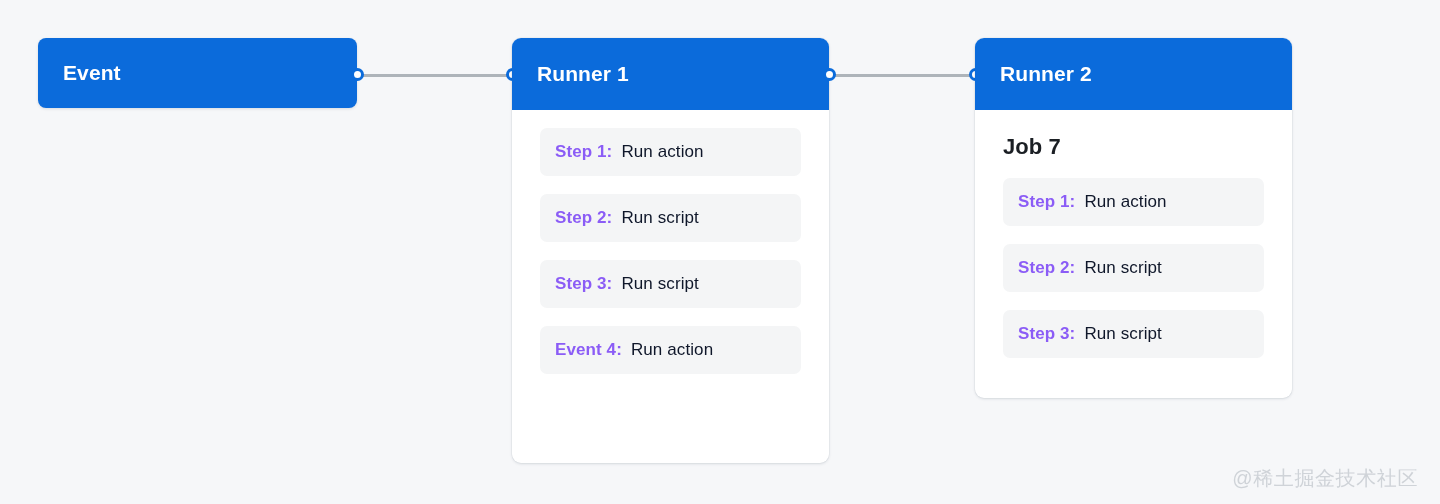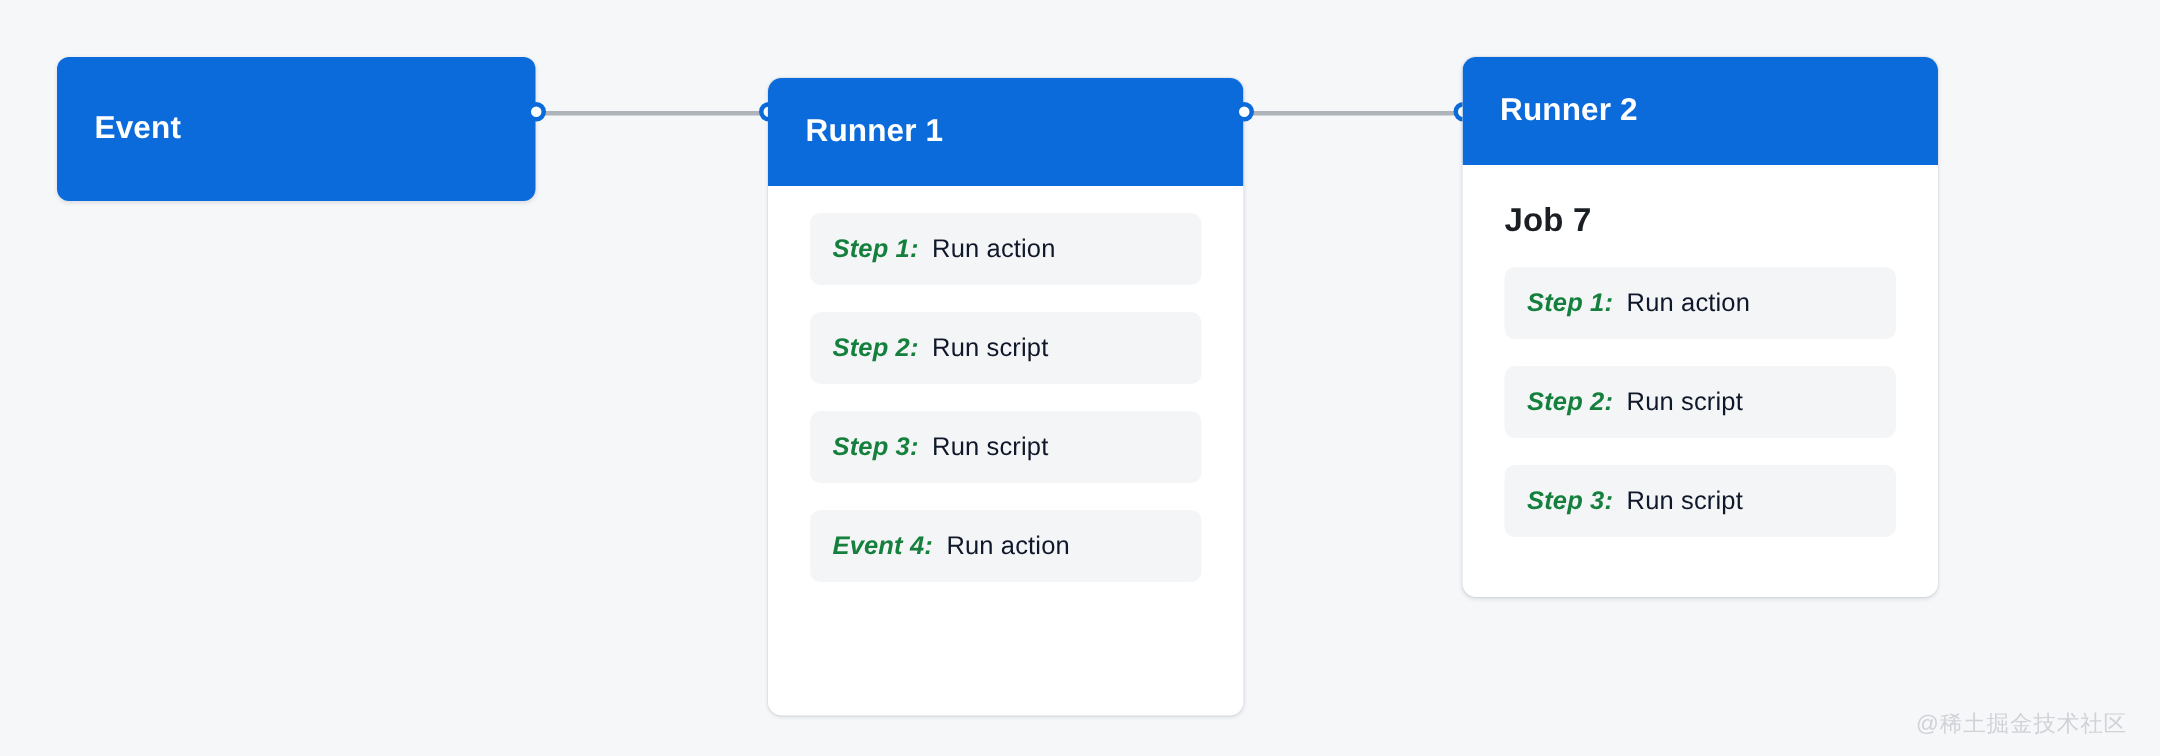--- a/index.html
+++ b/index.html
@@ -20,21 +20,21 @@
     position: absolute;
     inset: 0;
   }
 
   
   .event-node {
     position: absolute;
     left: 38px;
     top: 38px;
     width: 319px;
-    height: 96px;
+    height: 70px;
     background: #0b6bdb;
     border-radius: 8px;
     box-shadow: 0 1px 3px rgba(16, 35, 60, 0.12);
     display: flex;
     align-items: center;
     box-sizing: border-box;
   }
   .event-label {
     color: #ffffff;
     font-size: 21px;
@@ -47,21 +47,21 @@
   .runner-card {
     position: absolute;
     background: #ffffff;
     border-radius: 9px;
     box-shadow: 0 1px 3px rgba(16, 35, 60, 0.13), 0 0 0 0.6px rgba(16, 35, 60, 0.05);
     box-sizing: border-box;
     overflow: hidden;
   }
   #runner-1 {
     left: 512px;
-    top: 52px;
+    top: 38px;
     width: 317px;
     height: 425px;
   }
   #runner-2 {
     left: 975px;
     top: 38px;
     width: 317px;
     height: 360px;
   }
 
@@ -105,23 +105,22 @@
     margin-bottom: 18px;
     padding-left: 15px;
     box-sizing: border-box;
   }
   .step-row:last-child {
     margin-bottom: 0;
   }
   .step-label {
     font-size: 17px;
     font-weight: bold;
-    color: #15803d;
-    letter-spacing: 0.1px;
-    font-style: italic;
+    color: #8b5cf6;
+    letter-spacing: 0.1px;
   }
   .step-value {
     font-size: 17px;
     color: #0f172a;
     margin-left: 9px;
     letter-spacing: 0.1px;
   }
 
   
   .edge-line {
@@ -154,21 +153,21 @@
   #port-event-out { left: 351px; }
   #port-runner1-in { left: 506px; }
   #port-runner1-out { left: 823px; }
   #port-runner2-in { left: 969px; }
 
   
   .watermark {
     position: absolute;
     right: 22px;
     bottom: 12px;
-    font-size: 15px;
+    font-size: 20px;
     color: #cfd3d8;
     letter-spacing: 0.6px;
     user-select: none;
   }
 </style>
 </head>
 <body>
 
 <div id="canvas">
 

